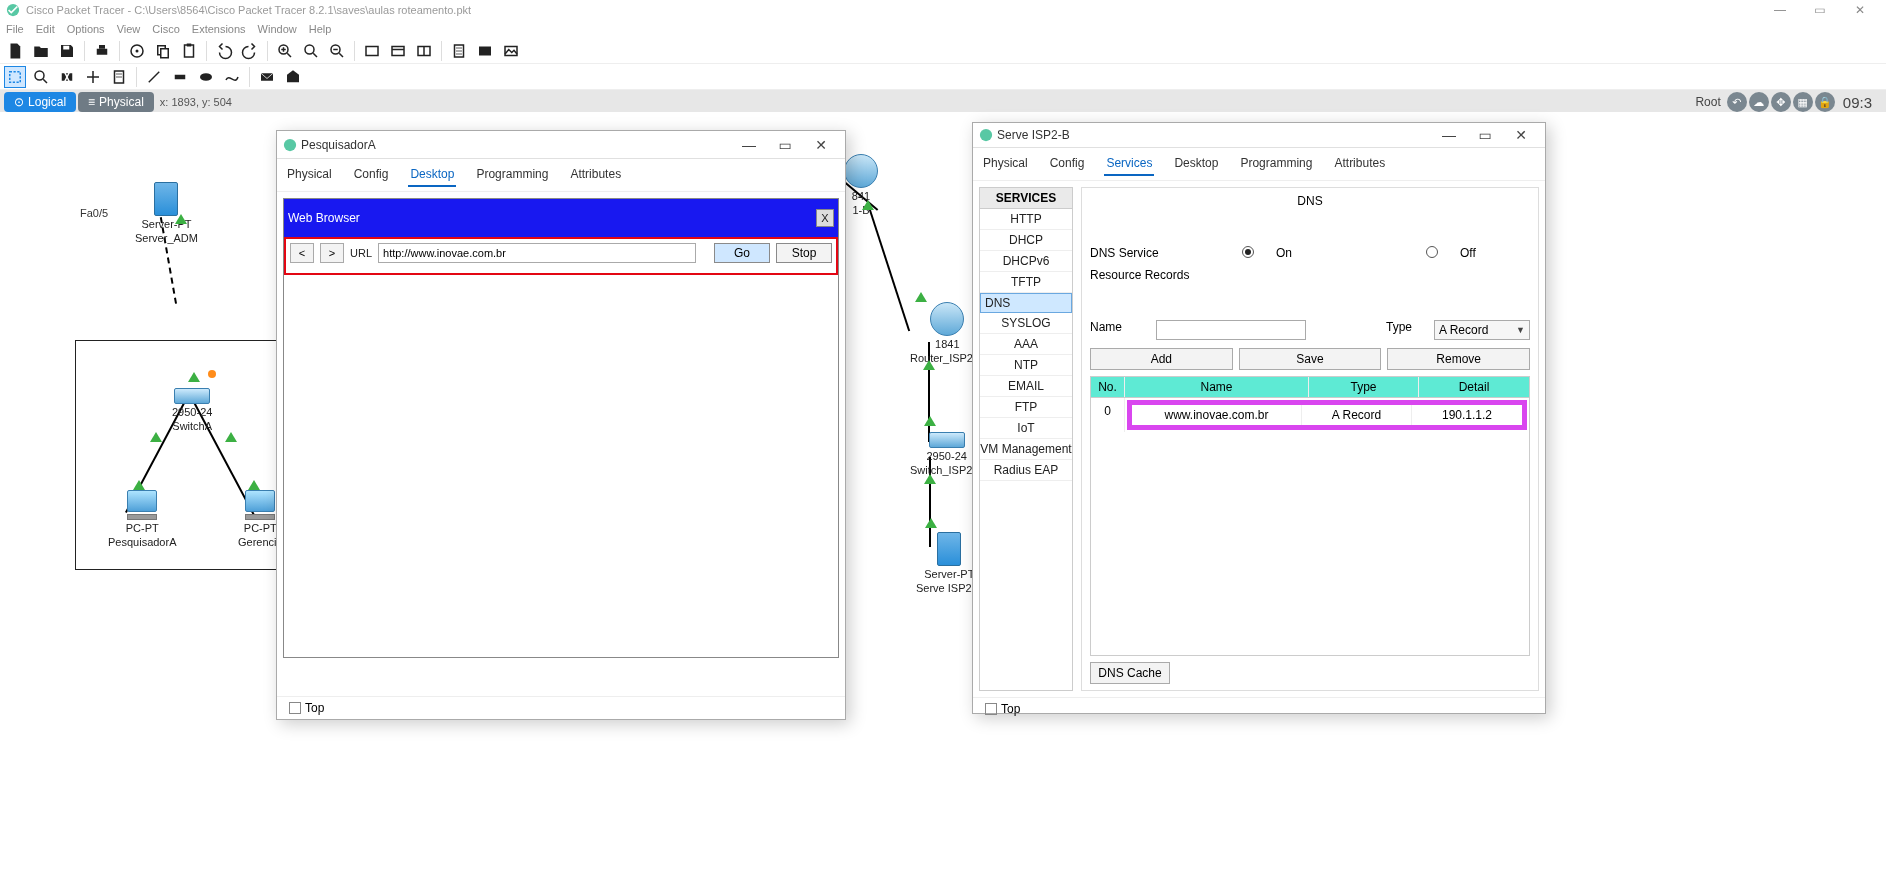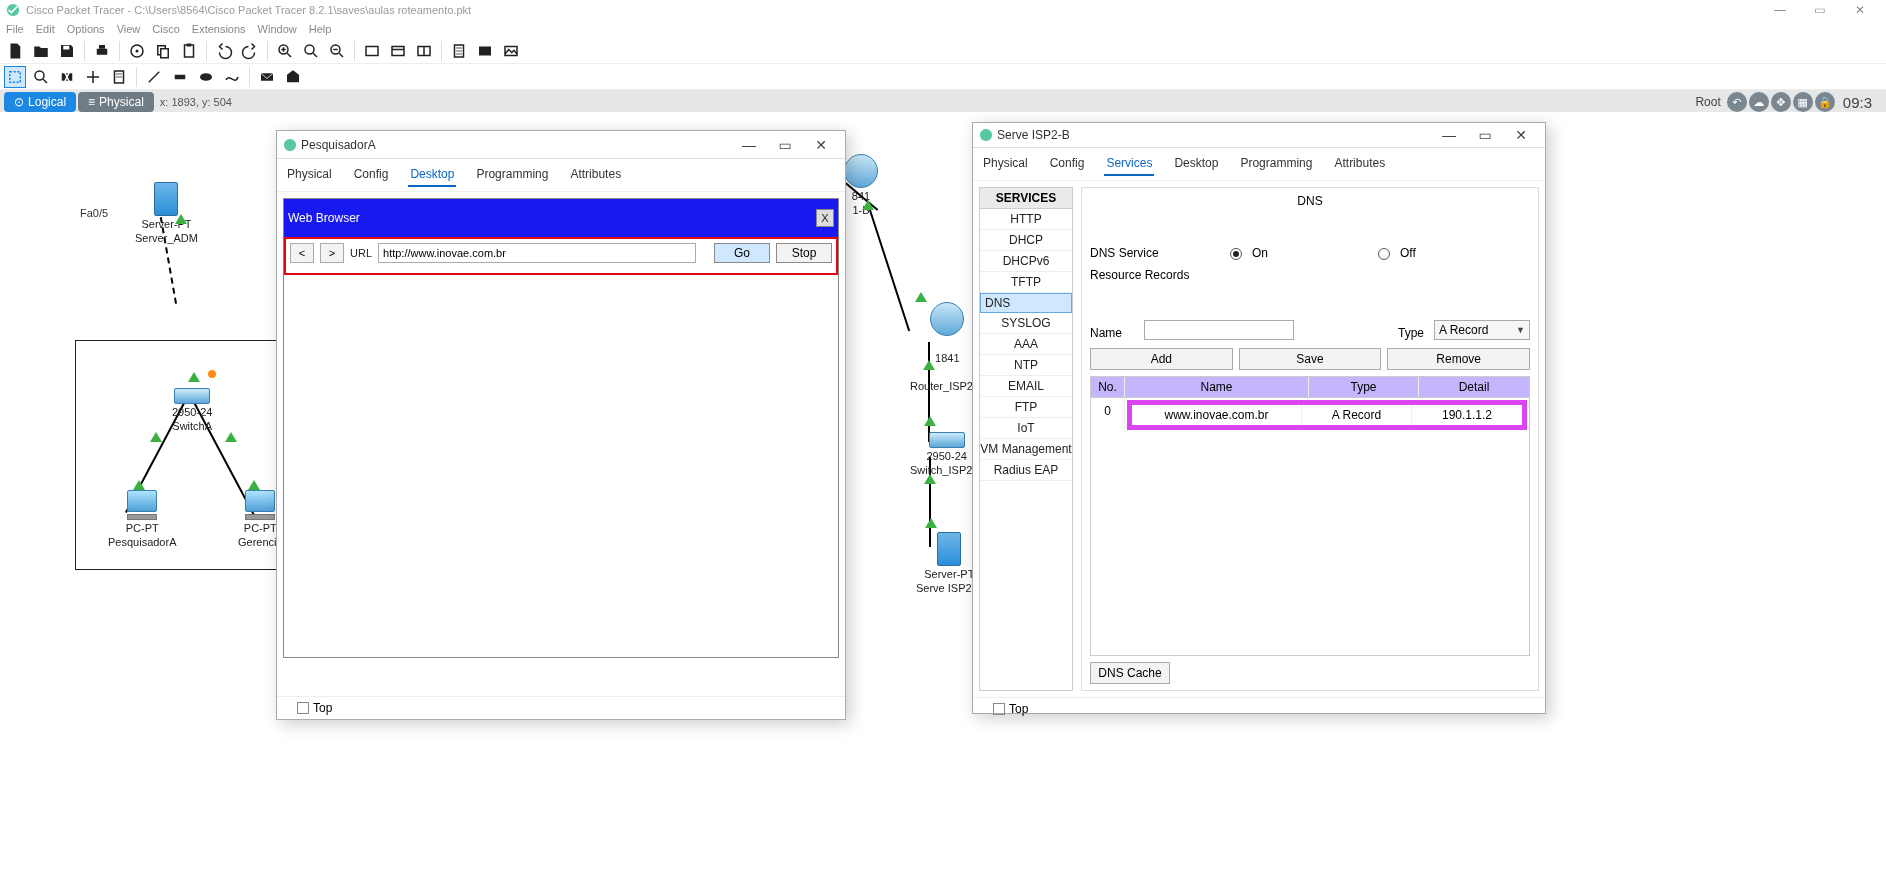--- a/index.html
+++ b/index.html
@@ -58,21 +58,21 @@
   .dialog { position: absolute; background: #fff; border: 1px solid #aaa; box-shadow: 4px 4px 16px rgba(0,0,0,0.2); display: flex; flex-direction: column; }
   .dlg-title { height: 28px; display: flex; align-items: center; padding: 0 6px; font-size: 12px; color: #333; border-bottom: 1px solid #e0e0e0; }
   .dlg-title .pt-icon { width: 14px; height: 14px; margin-right: 4px; }
   .dlg-title .spacer { flex: 1; }
   .dlg-ctrl { width: 36px; height: 24px; display: flex; align-items: center; justify-content: center; color: #444; font-size: 14px; }
   .dlg-tabs { display: flex; padding: 4px 8px; gap: 18px; font-size: 12px; color: #333; border-bottom: 1px solid #eee; }
   .dlg-tab { padding: 4px 2px; cursor: default; }
   .dlg-tab.selected { color: #0a66c2; border-bottom: 2px solid #0a66c2; }
 
   .dlg-body { flex: 1; position: relative; padding: 6px; }
-  .dlg-foot { display: flex; align-items: center; padding: 4px 20px; font-size: 12px; gap: 4px; border-top: 1px solid #eee; }
+  .dlg-foot { display: flex; align-items: center; padding: 4px 12px; font-size: 12px; gap: 4px; border-top: 1px solid #eee; }
   .chk { width: 12px; height: 12px; border: 1px solid #888; }
 
   
   .wb-container { border: 1px solid #888; height: 460px; }
   .wb-header { background: #1818f0; color: #fff; font-size: 12px; padding: 10px 4px; display: flex; align-items: center; }
   .wb-header .spacer { flex: 1; }
   .wb-close { width: 18px; height: 18px; background: #ddd; color: #222; display: flex; align-items: center; justify-content: center; font-size: 11px; border: 1px solid #888; }
   .wb-toolbar { display: flex; align-items: center; gap: 6px; padding: 4px; }
   .red-rect { border: 2px solid #e30613; }
   .nav-btn { width: 24px; height: 20px; border: 1px solid #aaa; background: #f3f3f3; font-size: 11px; display: flex; align-items: center; justify-content: center; }
@@ -84,30 +84,30 @@
   .wb-content { padding: 4px 6px; font-family: "Times New Roman", serif; font-size: 15px; }
 
   
   .dns-layout { display: flex; height: 100%; }
   .svc-list { width: 94px; border: 1px solid #ccc; margin: 2px; display: flex; flex-direction: column; font-size: 12px; }
   .svc-head { background: #eaeaea; font-weight: 600; text-align: center; padding: 3px 0; border-bottom: 1px solid #ccc; }
   .svc-item { text-align: center; padding: 3px 0; border-bottom: 1px solid #eee; color: #222; }
   .svc-item.sel { background: #cfe8ff; border: 1px solid #6aa8e0; }
   .dns-pane { flex: 1; margin: 2px 2px 2px 6px; border: 1px solid #ddd; padding: 6px 8px; font-size: 12px; position: relative; }
   .dns-title { text-align: center; margin-bottom: 6px; }
-  .row { display: flex; align-items: flex-end; gap: 10px; margin-bottom: 8px; margin-top: 38px; }
+  .row { display: flex; align-items: flex-start; gap: 22px; margin-bottom: 8px; margin-top: 38px; }
   .radio { width: 12px; height: 12px; border: 1px solid #555; border-radius: 50%; display: inline-flex; align-items: center; justify-content: center; }
   .radio.checked::after { content: ""; width: 6px; height: 6px; background: #222; border-radius: 50%; }
   .txt { height: 20px; border: 1px solid #aaa; }
   .sel { height: 20px; border: 1px solid #aaa; background: #f6f6f6; padding: 0 4px; display: flex; align-items: center; justify-content: space-between; }
   .sel .caret { font-size: 9px; color: #444; }
   .dns-btns { display: flex; gap: 6px; margin: 6px 0; }
   .dns-btn { flex: 1; height: 22px; border: 1px solid #aaa; background: #f3f3f3; font-size: 12px; }
   .rec-table { border: 1px solid #ccc; height: 280px; }
-  .rec-head { display: flex; background: #c4b5fd; border-bottom: 1px solid #ccc; font-size: 12px; }
+  .rec-head { display: flex; background: #5eead4; border-bottom: 1px solid #ccc; font-size: 12px; }
   .rec-head div, .rec-row div { padding: 3px 6px; }
   .col-no { width: 34px; text-align: center; border-right: 1px solid #eee; }
   .col-name { flex: 1.2; text-align: center; border-right: 1px solid #eee; }
   .col-type { width: 110px; text-align: center; border-right: 1px solid #eee; }
   .col-detail { width: 110px; text-align: center; }
   .rec-row { display: flex; font-size: 12px; }
   .rec-hl { border: 5px solid #d946ef; margin: 2px; }
   .dns-cache { width: 80px; height: 22px; border: 1px solid #aaa; background: #f3f3f3; font-size: 12px; margin-top: 6px; }
 
   svg { display: block; }
@@ -390,21 +390,21 @@
   </div>
   <div class="triangle-up" style="left:248px;top:368px;"></div>
 
   <div class="device" style="left:844px;top:42px;">
     <div class="router-box"></div>
     <div class="label">841</div>
     <div class="label">1-B</div>
   </div>
   <div class="triangle-up" style="left:862px;top:88px;"></div>
 
-  <div class="device" style="left:910px;top:190px;gap:14px;">
+  <div class="device" style="left:910px;top:190px;">
     <div class="router-box"></div>
     <div class="label">1841</div>
     <div class="label">Router_ISP2-D</div>
   </div>
   <div class="triangle-up" style="left:915px;top:180px;"></div>
   <div class="triangle-up" style="left:923px;top:248px;"></div>
 
   <div class="device" style="left:910px;top:320px;">
     <div class="switch-box"></div>
     <div class="label">2950-24</div>

